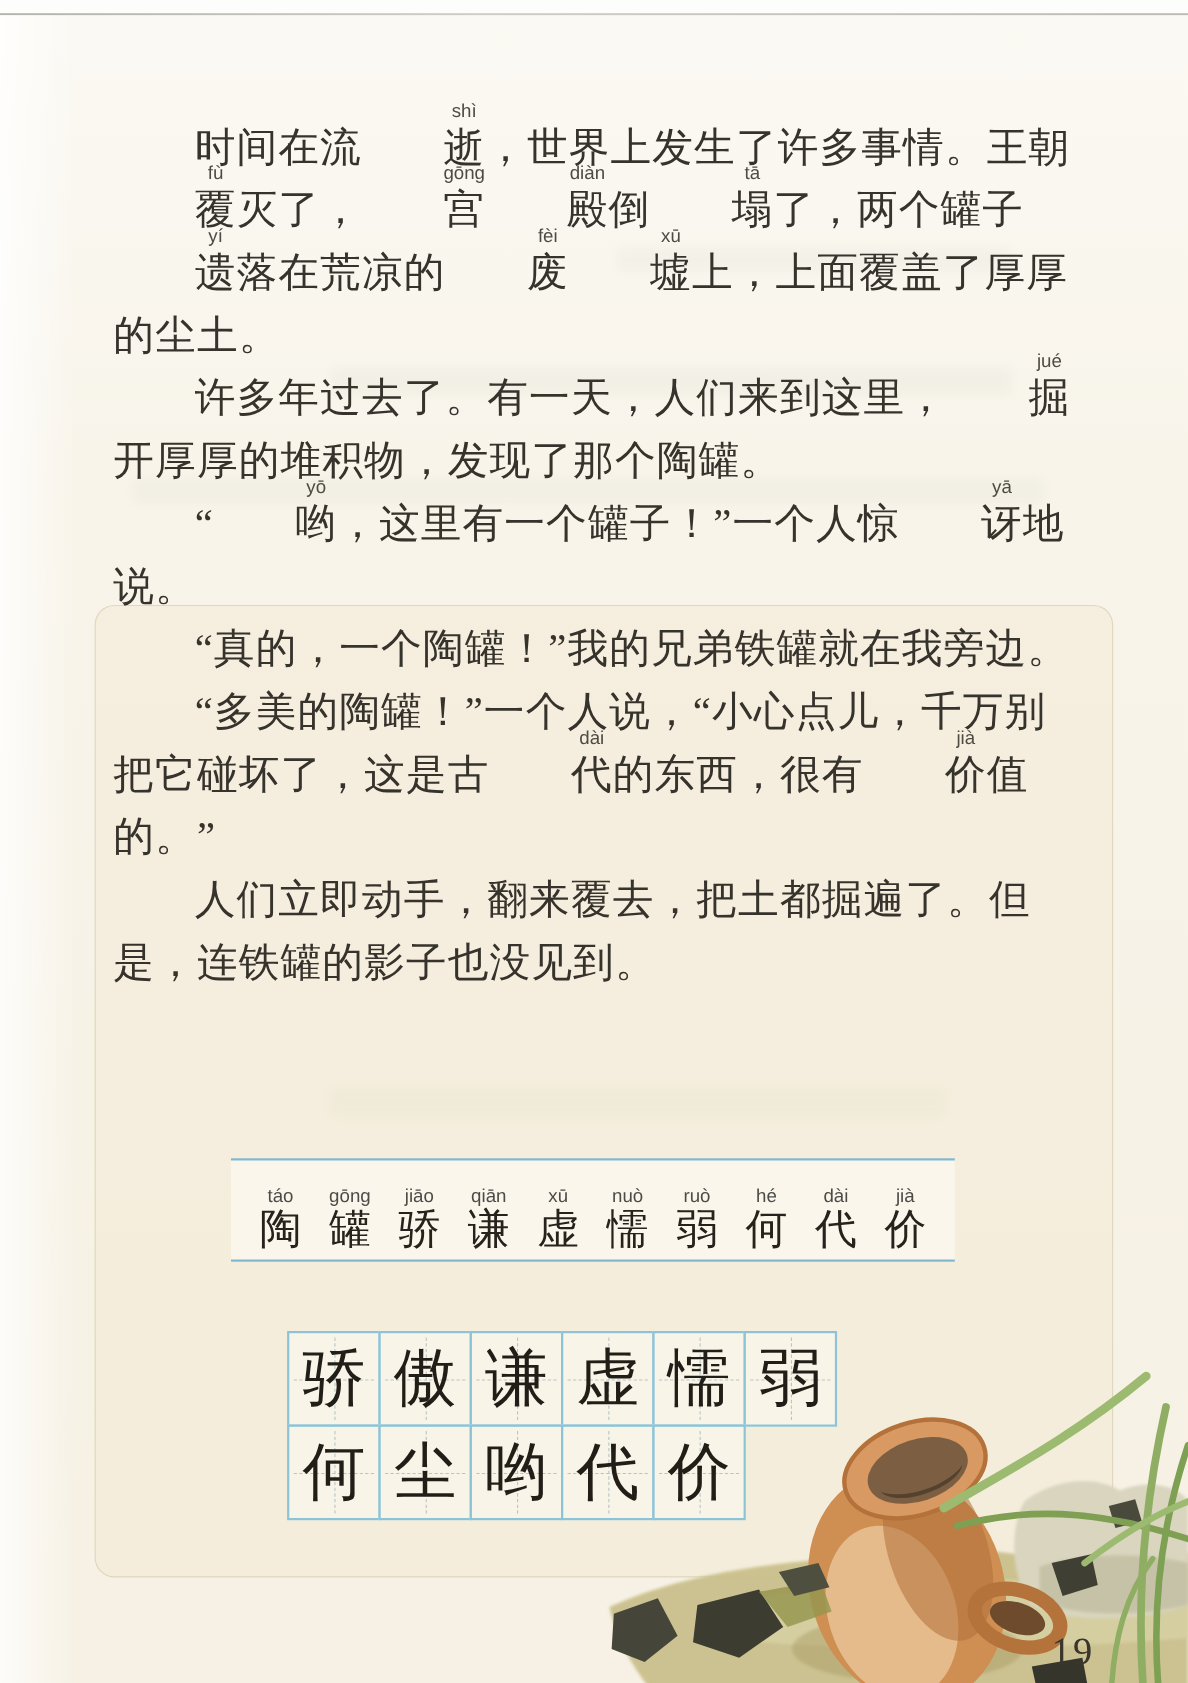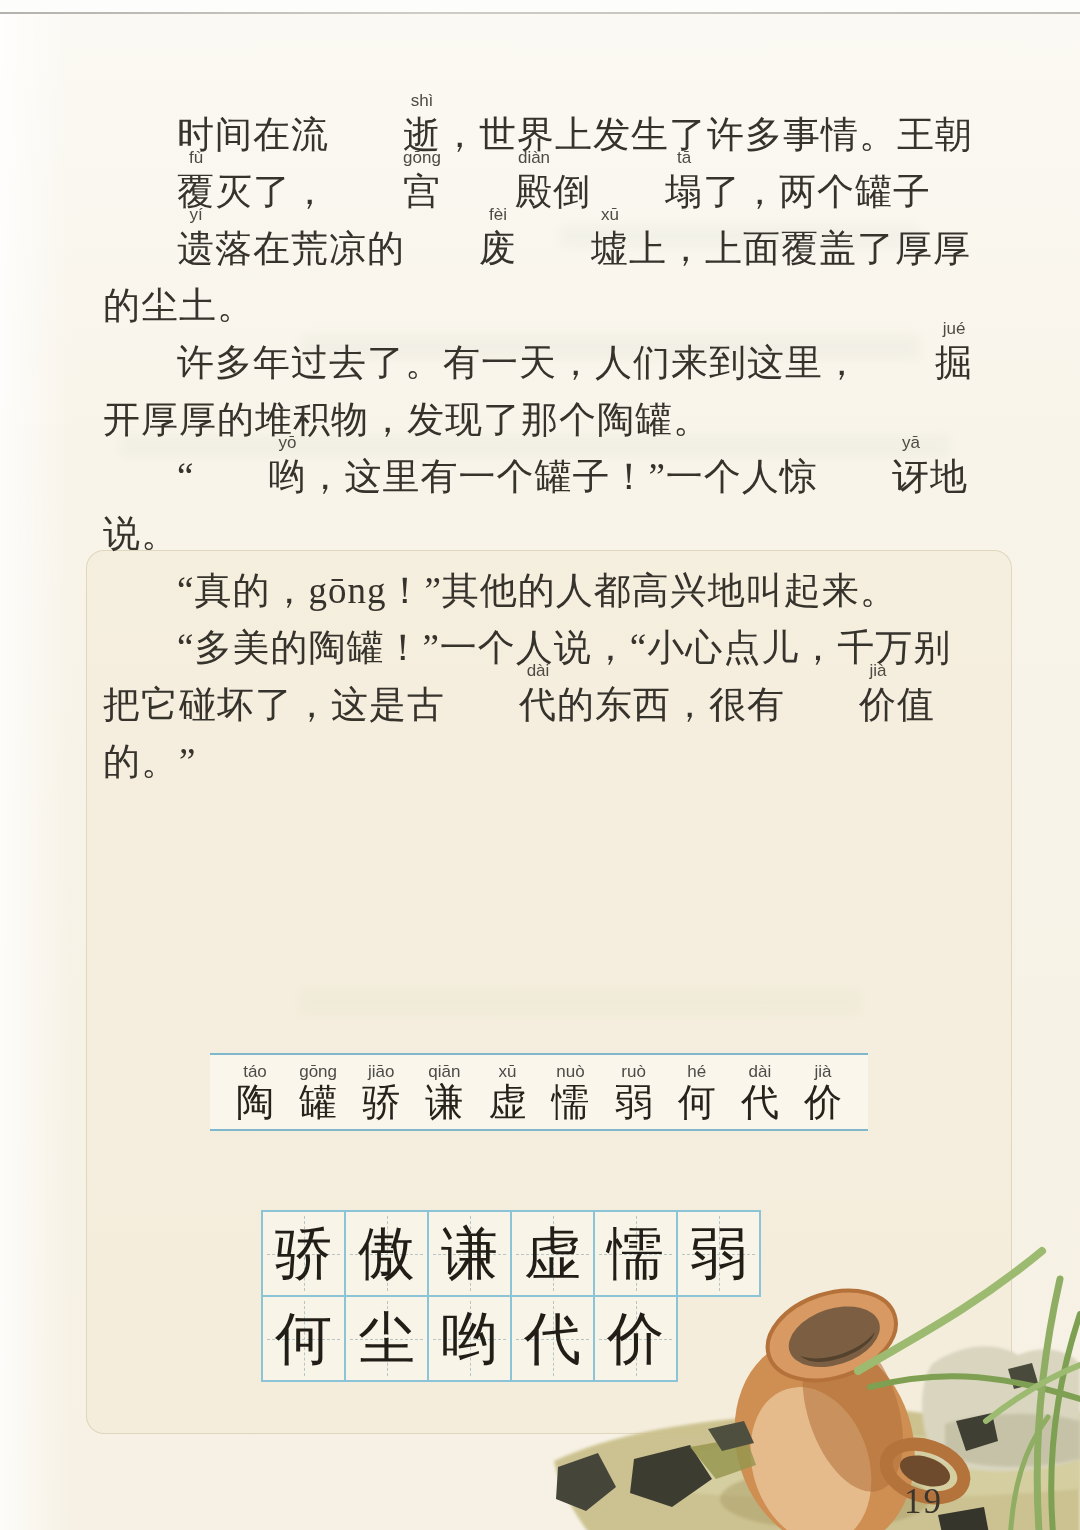--- a/index.html
+++ b/index.html
@@ -44,21 +44,21 @@
   .para{text-indent:2em;margin:0;}
   .rc{position:relative;display:inline-block;text-align:center;}
   .rc .py{
     position:absolute;left:50%;top:-14px;transform:translateX(-50%);
     font-family:"Liberation Sans","DejaVu Sans",sans-serif;
     font-size:17px;line-height:1;color:#4e4a44;letter-spacing:0;
     white-space:nowrap;
   }
 
   .vocab{
-    position:absolute;left:210px;top:1039px;width:658px;height:78px;
+    position:absolute;left:210px;top:1039px;width:658px;height:94px;
     border-top:2px solid #7fb7cd;border-bottom:2px solid #7fb7cd;
     background:rgba(253,251,245,.65);
     display:flex;justify-content:space-between;align-items:flex-end;
     padding:6px 26px 8px;box-sizing:border-box;
   }
   .vitem{display:flex;flex-direction:column;align-items:center;}
   .vpin{
     font-family:"Liberation Sans","DejaVu Sans",sans-serif;
     font-size:17px;color:#4b4b48;line-height:1;margin-bottom:3px;
   }
@@ -80,21 +80,21 @@
   }
   .gcell::after{
     content:'';position:absolute;top:50%;left:4px;right:4px;
     border-top:1px dashed #b7c5c5;
   }
   .gchar{position:relative;z-index:1;font-size:57px;line-height:1;color:#211d17;}
 
   .illus{position:absolute;left:540px;top:1145px;width:540px;height:385px;}
 
   .pageno{
-    position:absolute;left:904px;top:1468px;
+    position:absolute;left:956px;top:1468px;
     font-size:35px;color:#3a362e;letter-spacing:2px;
   }
 </style>
 </head>
 <body>
 
 <div class="page">
   <div class="top-edge"></div>
 
   <div class="paper">
@@ -102,22 +102,23 @@
     <div class="ghost g2"></div>
     <div class="ghost g3"></div>
     <div class="ghost g4"></div>
 
     <div class="panel"></div>
 
     <div class="story">
         <div class="para">时间在流<span class="rc"><span class="py">shì</span>逝</span>，世界上发生了许多事情。王朝<span class="rc"><span class="py">fù</span>覆</span>灭了，<span class="rc"><span class="py">gōng</span>宫</span><span class="rc"><span class="py">diàn</span>殿</span>倒<span class="rc"><span class="py">tā</span>塌</span>了，两个罐子<span class="rc"><span class="py">yí</span>遗</span>落在荒凉的<span class="rc"><span class="py">fèi</span>废</span><span class="rc"><span class="py">xū</span>墟</span>上，上面覆盖了厚厚的尘土。</div>
         <div class="para">许多年过去了。有一天，人们来到这里，<span class="rc"><span class="py">jué</span>掘</span>开厚厚的堆积物，发现了那个陶罐。</div>
         <div class="para">“<span class="rc"><span class="py">yō</span>哟</span>，这里有一个罐子！”一个人惊<span class="rc"><span class="py">yā</span>讶</span>地说。</div>
-        <div class="para">“真的，gōng！”其他的人都高兴地叫起来。</div>
+        <div class="para">“真的，一个陶罐！”我的兄弟铁罐就在我旁边。</div>
         <div class="para">“多美的陶罐！”一个人说，“小心点儿，千万别把它碰坏了，这是古<span class="rc"><span class="py">dài</span>代</span>的东西，很有<span class="rc"><span class="py">jià</span>价</span>值的。”</div>
+        <div class="para">人们立即动手，翻来覆去，把土都掘遍了。但是，连铁罐的影子也没见到。</div>
       </div>
 
     <div class="vocab">
         <div class="vitem">
           <div class="vpin">táo</div>
           <div class="vchar">陶</div>
         </div>
         <div class="vitem">
           <div class="vpin">gōng</div>
           <div class="vchar">罐</div>

